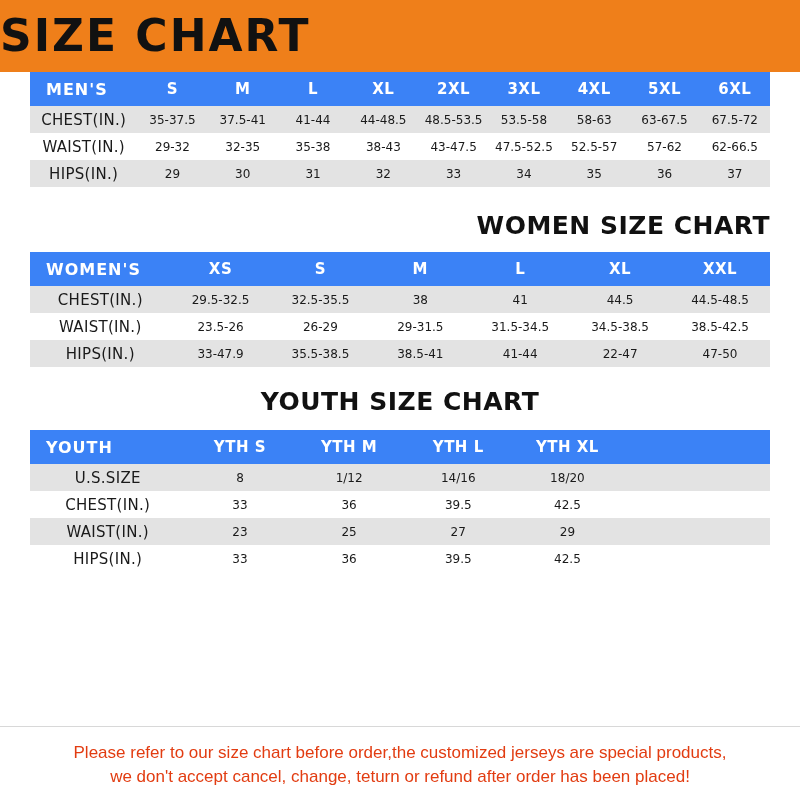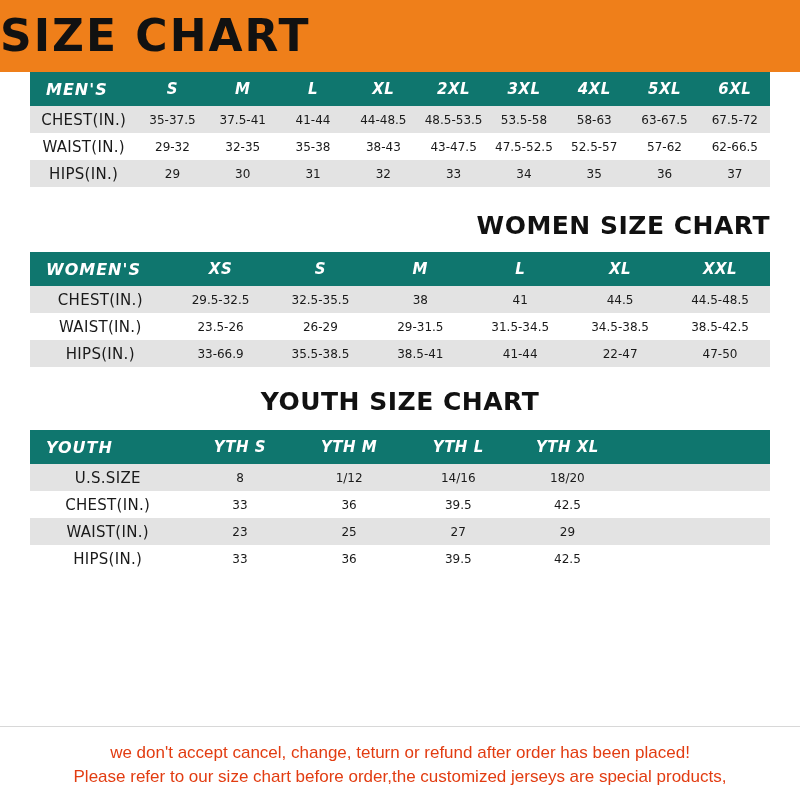--- a/index.html
+++ b/index.html
@@ -63,21 +63,21 @@
     text-align: center;
     font-family: "DejaVu Sans", sans-serif;
     font-size: 12px;
     color: #1a1a1a;
     padding: 0;
     height: 27px;
     vertical-align: middle;
     white-space: nowrap;
   }
   
-  table.chart thead tr { background: #0f766e; font-style: italic; }
+  table.chart thead tr { background: #3b82f6; }
   table.chart thead th {
     color: #ffffff;
     font-weight: bold;
     height: 34px;
     font-size: 15px;
     letter-spacing: 0.5px;
   }
   table.chart thead th.rowlabel {
     text-align: left;
     padding-left: 16px;
@@ -233,21 +233,21 @@
           <td class="rowlabel">WAIST(IN.)</td>
           <td>23.5-26</td>
           <td>26-29</td>
           <td>29-31.5</td>
           <td>31.5-34.5</td>
           <td>34.5-38.5</td>
           <td>38.5-42.5</td>
         </tr>
         <tr class="odd">
           <td class="rowlabel">HIPS(IN.)</td>
-          <td>33-66.9</td>
+          <td>33-47.9</td>
           <td>35.5-38.5</td>
           <td>38.5-41</td>
           <td>41-44</td>
           <td>22-47</td>
           <td>47-50</td>
         </tr>
       </tbody>
     </table>
 
     <div class="section-title s3-title">YOUTH SIZE CHART</div>
@@ -303,17 +303,17 @@
           <td>42.5</td>
           <td></td>
         </tr>
       </tbody>
     </table>
 
   </div>
 
   <div class="divider"></div>
   <div class="note">
+    <p>Please refer to our size chart before order,the customized jerseys are special products,</p>
     <p>we don't accept cancel, change, teturn or refund after order has been placed!</p>
-    <p>Please refer to our size chart before order,the customized jerseys are special products,</p>
   </div>
 
 </div>
 
 </body></html>

